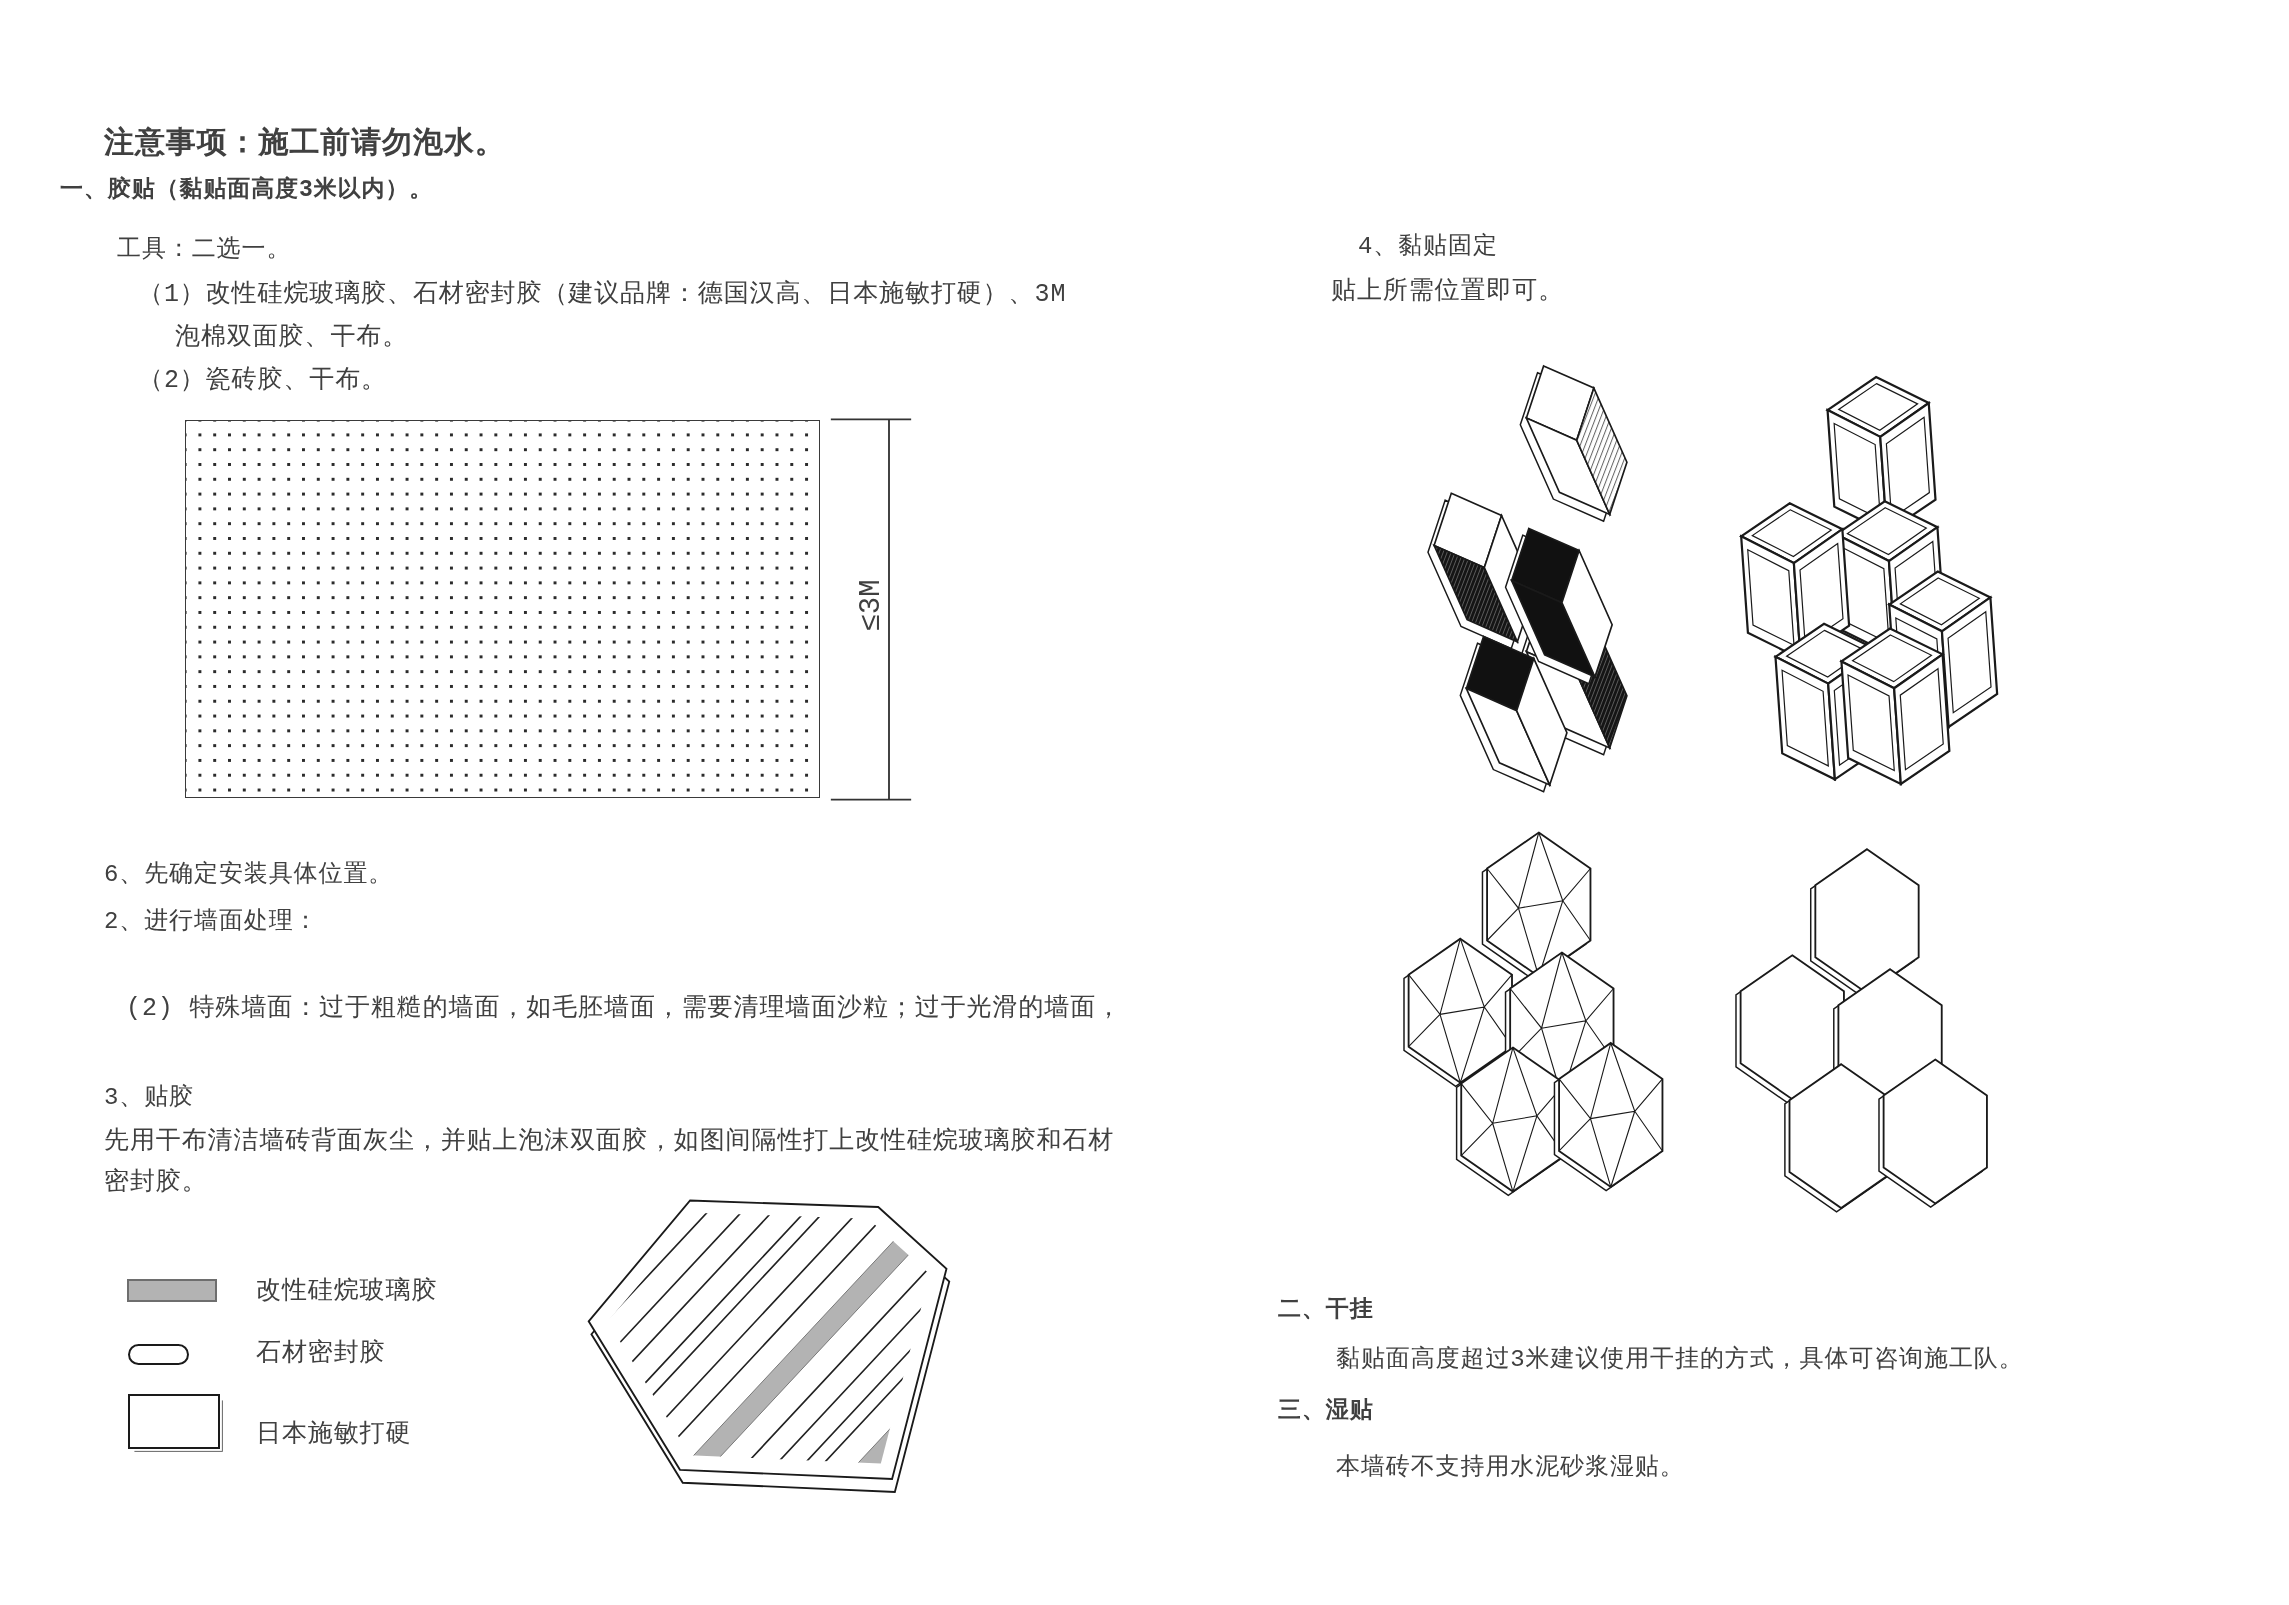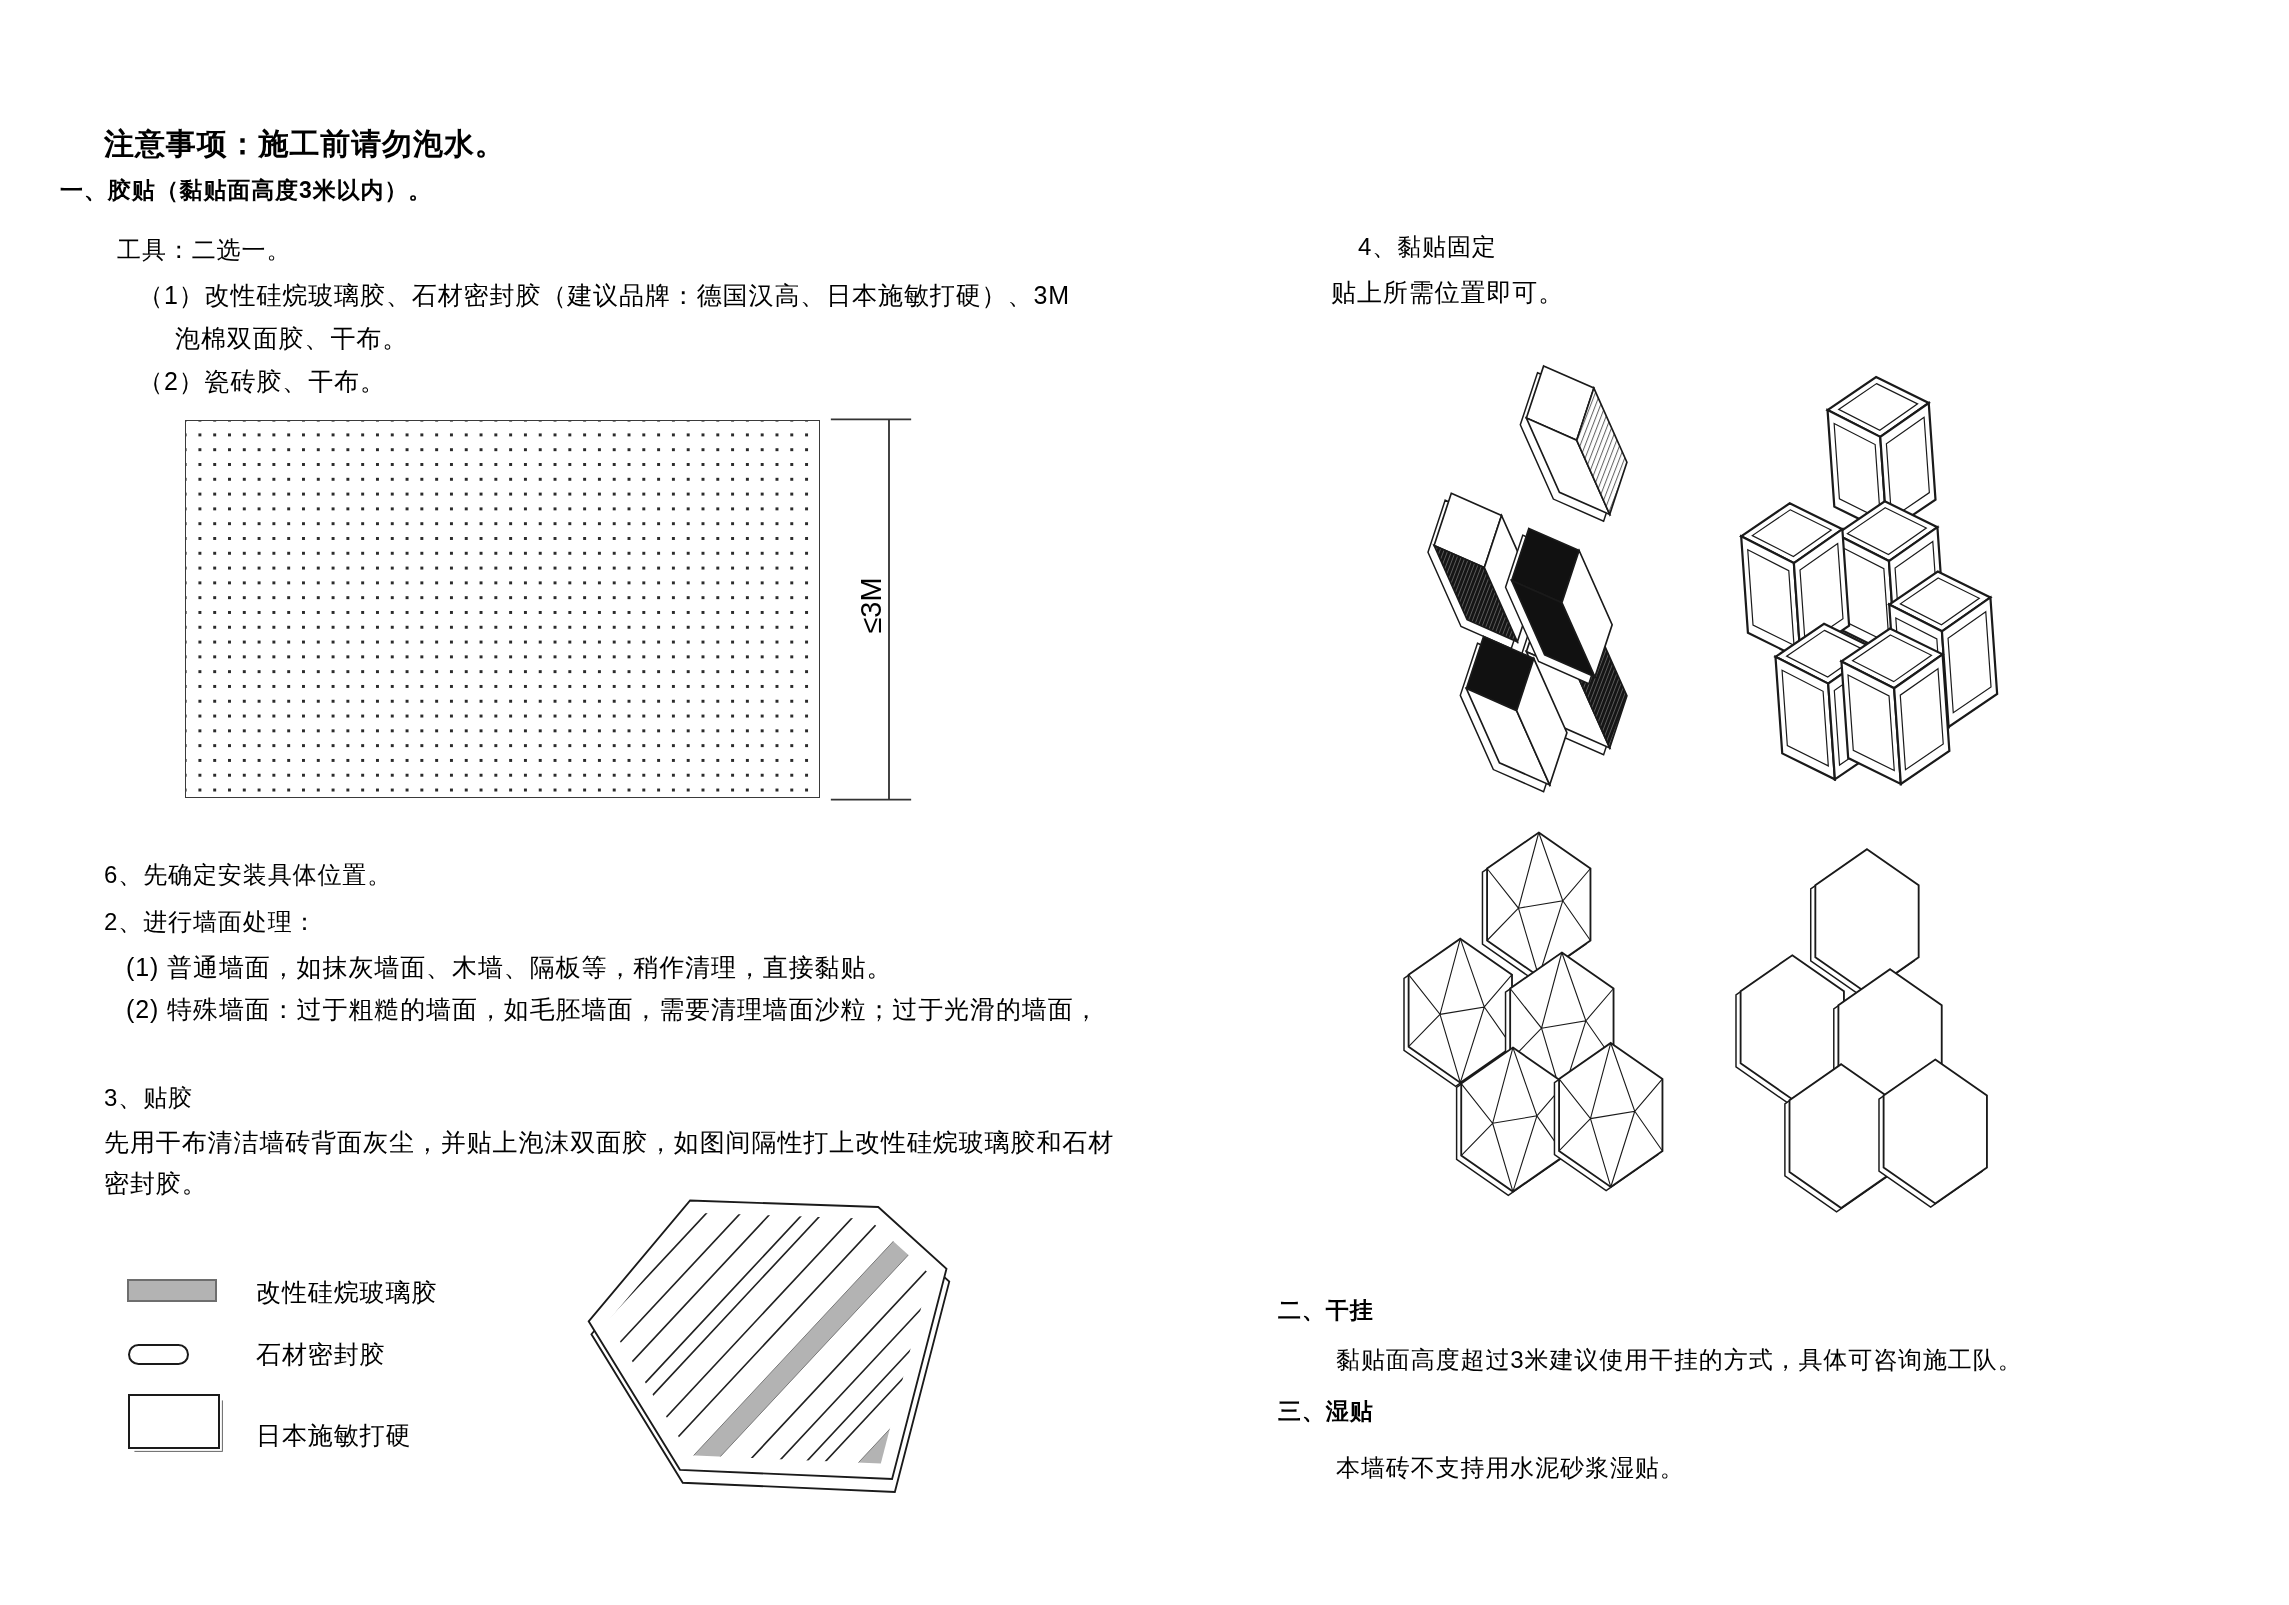--- a/index.html
+++ b/index.html
@@ -1,18 +1,18 @@
 <!DOCTYPE html>
 <html style="font-size:14.8px"><head>
 <meta charset="utf-8">
 <style>
   html,body{margin:0;padding:0;background:#fff;}
   .page{
     position:relative; width:2274px; height:1606px; background:#ffffff;
-    font-family:Liberation Sans, sans-serif; color:#000000;
+    font-family:Liberation Mono, monospace; color:#404040;
     overflow:hidden;
   }
   .t{position:absolute; white-space:nowrap; line-height:1.15;}
   .notice{font-size:30px; font-weight:bold; letter-spacing:0.9px;}
   .sec-title{font-size:23px; font-weight:bold; letter-spacing:0.9px;}
   .sub{font-size:24px; letter-spacing:0.9px;}
   .body{font-size:25px; letter-spacing:0.9px;}
   .dotted-panel{
     position:absolute; left:185px; top:420px; width:635px; height:378px;
     border:1.8px solid #3a3a3a; box-sizing:border-box;
@@ -48,21 +48,20 @@
 
   <svg style="left:826px; top:412px;" width="102" height="395" viewBox="0 0 110 428">
     <line x1="5" y1="8" x2="92" y2="8" stroke="#333" stroke-width="2"></line>
     <line x1="5" y1="420" x2="92" y2="420" stroke="#333" stroke-width="2"></line>
     <line x1="68" y1="8" x2="68" y2="420" stroke="#333" stroke-width="2"></line>
   </svg>
   <div class="dim-label">≤3M</div>
 
   <div class="t sub" style="left:104px; top:861px;">6、先确定安装具体位置。</div>
   <div class="t sub" style="left:104px; top:908px;">2、进行墙面处理：</div>
-  <div class="t body" style="left:126px; top:953px;">(1) 普通墙面，如抹灰墙面、木墙、隔板等，稍作清理，直接黏贴。</div>
   <div class="t body" style="left:126px; top:995px;">(2) 特殊墙面：过于粗糙的墙面，如毛胚墙面，需要清理墙面沙粒；过于光滑的墙面，</div>
   <div class="t sub" style="left:104px; top:1084px;">3、贴胶</div>
   <div class="t body" style="left:104px; top:1128px;">先用干布清洁墙砖背面灰尘，并贴上泡沫双面胶，如图间隔性打上改性硅烷玻璃胶和石材</div>
   <div class="t body" style="left:104px; top:1169px;">密封胶。</div>
 
   <div class="swatch-gray"></div>
   <div class="t body" style="left:256px; top:1278px;">改性硅烷玻璃胶</div>
   <div class="swatch-pill"></div>
   <div class="t body" style="left:256px; top:1340px;">石材密封胶</div>
   <div class="swatch-rect"></div>

